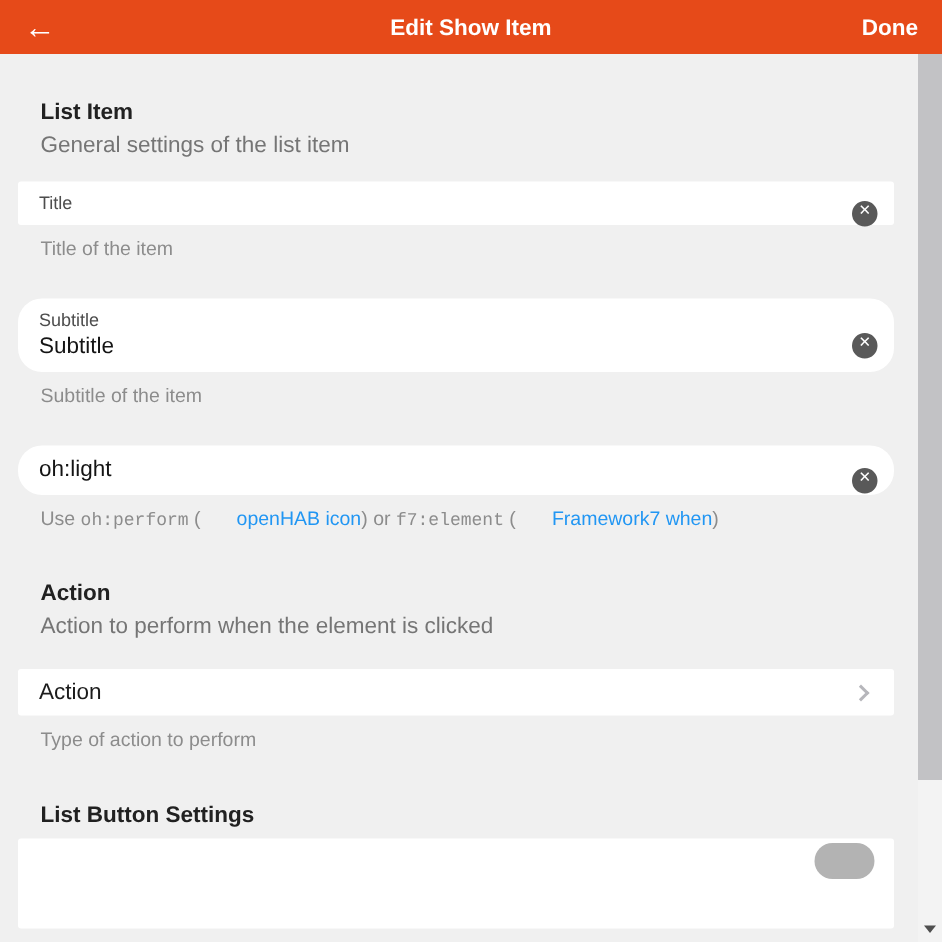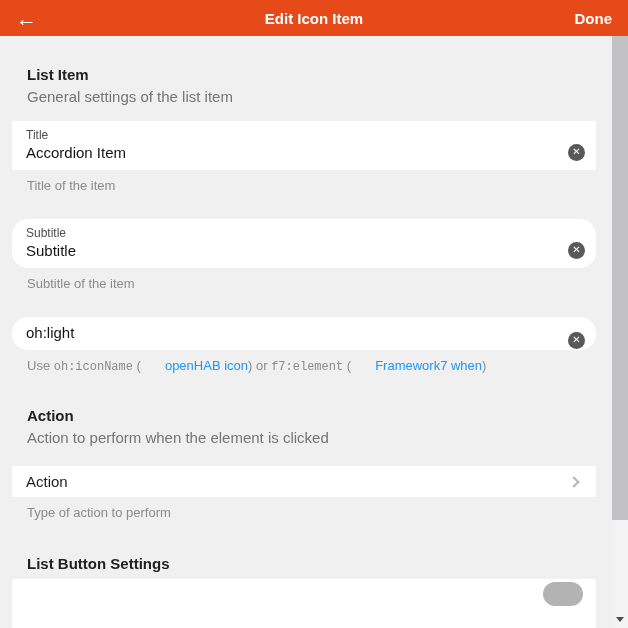--- a/index.html
+++ b/index.html
@@ -114,33 +114,32 @@
     width: 0; height: 0;
     border-left: 4px solid transparent; border-right: 4px solid transparent;
     border-top: 5px solid #4f4f4f;
   }
 </style>
 </head>
 <body>
 
 <div class="navbar">
   <span class="back">←</span>
-  <span class="title">Edit Icon Item</span>
+  <span class="title">Edit Show Item</span>
   <span class="done">Done</span>
 </div>
 
 <div class="page">
 
 
   <div class="block-title">List Item</div>
   <div class="block-desc">General settings of the list item</div>
 
   <div class="card field-card">
     <span class="field-label">Title</span>
-    <input class="field-input" type="text" value="Accordion Item" style="">
     <span class="clear-btn">
         <span class="x">✕</span>
       </span>
   </div>
   <div class="hint">Title of the item</div>
 
   <div class="card field-card gap2">
     <span class="field-label">Subtitle</span>
     <input class="field-input" type="text" value="Subtitle" style="">
     <span class="clear-btn">
@@ -148,21 +147,21 @@
       </span>
   </div>
   <div class="hint">Subtitle of the item</div>
 
   <div class="card field-card gap2">
     <input class="field-input" type="text" value="oh:light" style="">
     <span class="clear-btn">
         <span class="x">✕</span>
       </span>
   </div>
-  <div class="hint"><span>Use </span><span class="mono">oh:iconName</span><span> (</span><span class="link">openHAB icon</span><span>) or </span><span class="mono">f7:element</span><span> (</span><span class="link">Framework7 when</span><span>)</span></div>
+  <div class="hint"><span>Use </span><span class="mono">oh:perform</span><span> (</span><span class="link">openHAB icon</span><span>) or </span><span class="mono">f7:element</span><span> (</span><span class="link">Framework7 when</span><span>)</span></div>
 
   <div class="block-title mt2">Action</div>
   <div class="block-desc">Action to perform when the element is clicked</div>
 
   <div class="card link-card" style="margin-top:20px;">
     <span class="row-label">Action</span>
     <span class="chevron"></span>
   </div>
   <div class="hint">Type of action to perform</div>
 

